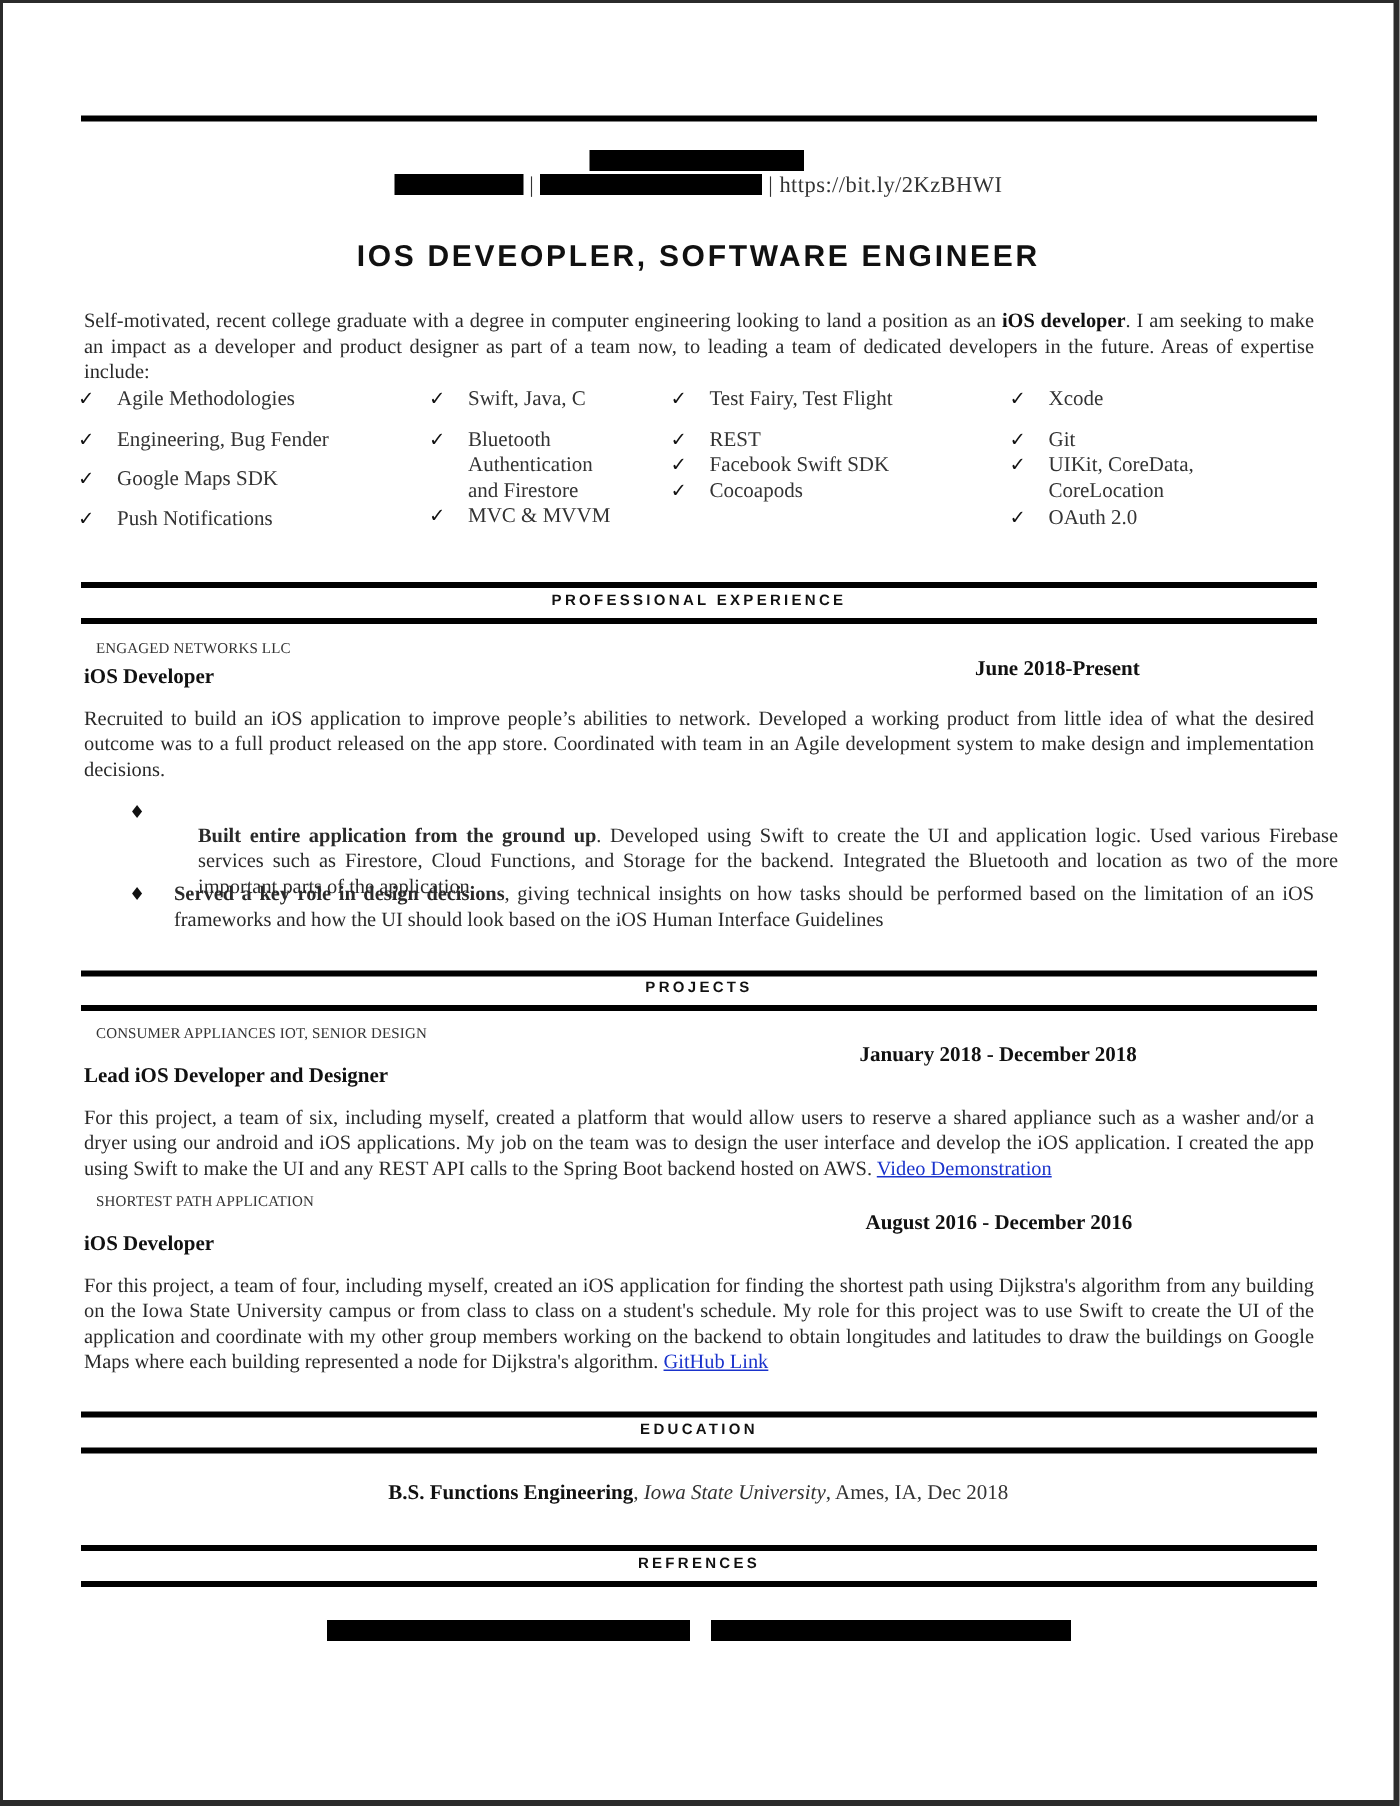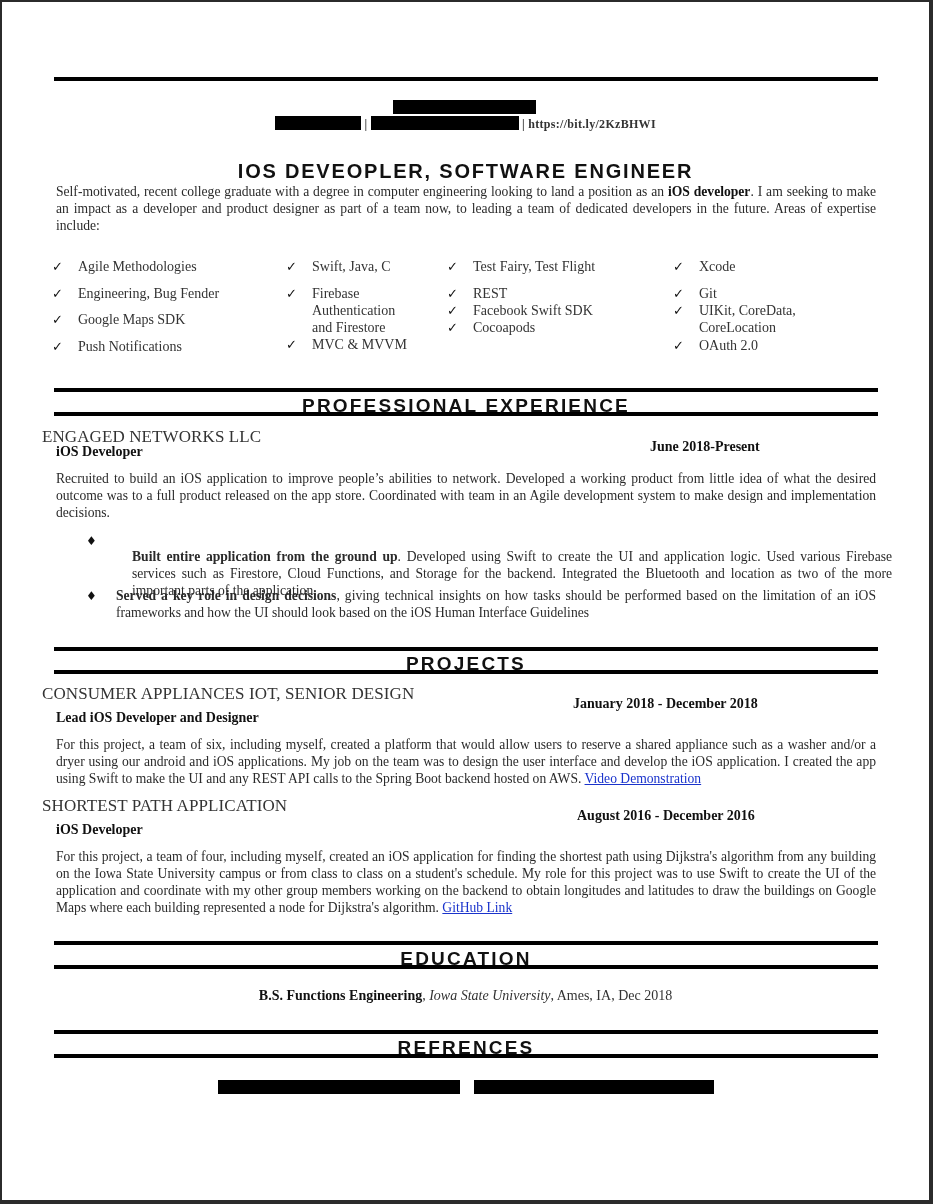--- a/index.html
+++ b/index.html
@@ -9,40 +9,40 @@
   .page {
     position: absolute; left: 2px; top: 2px; width: 927px; height: 1198px;
     background: #ffffff; color: #222;
     font-family: "Liberation Serif", "DejaVu Serif", serif;
   }
   .rule { position: absolute; left: 52px; width: 824px; height: 4px; background: #000; }
   .redact { position: absolute; background: #000; }
   .sect-title {
     position: absolute; left: 52px; width: 824px; text-align: center;
     font-family: "Liberation Sans", "DejaVu Sans", sans-serif; font-weight: bold;
-    font-size: 19px; letter-spacing: 2.2px; color: #111;
+    font-size: 10px; letter-spacing: 2.2px; color: #111;
   }
   .contact {
     position: absolute; top: 114px; left: 0; width: 927px; text-align: center;
-    font-size: 12px; color: #333; letter-spacing: 0.3px; font-weight: bold;
+    font-size: 15px; color: #333; letter-spacing: 0.3px;
   }
   .headline {
     position: absolute; top: 158px; left: 0; width: 927px; text-align: center;
     font-family: "Liberation Sans", "DejaVu Sans", sans-serif; font-weight: bold;
     font-size: 20px; letter-spacing: 1.8px; color: #111;
   }
   .para {
     position: absolute; left: 54px; width: 820px;
     font-size: 13.6px; line-height: 17px; color: #2a2a2a; text-align: justify;
   }
   .para b { color: #111; }
   .skill { position: absolute; font-size: 14px; line-height: 17px; color: #333; }
   .skill .ck { position: absolute; left: 0; top: 0; color: #111; font-family: "DejaVu Sans", sans-serif; font-size: 13px; }
   .skill .tx { position: absolute; left: 26px; top: 0; white-space: nowrap; }
-  .org { position: absolute; left: 40px; font-size: 17px; color: #333; letter-spacing: 0.1px; }
+  .org { position: absolute; left: 62px; font-size: 10px; color: #333; letter-spacing: 0.1px; }
   .date { position: absolute; font-size: 14px; font-weight: bold; color: #111; margin-top: 12px; }
   .role { position: absolute; left: 54px; font-size: 14px; font-weight: bold; color: #111; }
   .bullet { position: absolute; left: 84px; font-size: 12px; color: #111; font-family: "DejaVu Sans", sans-serif; }
   .bpara {
     position: absolute; left: 114px; width: 760px;
     font-size: 13.6px; line-height: 17px; color: #2a2a2a; text-align: justify;
   }
   a.link { color: #1a33cc; text-decoration: underline; }
   .edu {
     position: absolute; top: 986px; left: 0; width: 927px; text-align: center;
@@ -61,21 +61,21 @@
   <div class="contact">
     <span style="display:inline-block; width:86px; height:14px; background:#000; vertical-align:-2px;"></span>
     <span>|</span>
     <span style="display:inline-block; width:148px; height:14px; background:#000; vertical-align:-2px;"></span>
     <span>|</span>
     <span>https://bit.ly/2KzBHWI</span>
   </div>
 
   <div class="headline">IOS DEVEOPLER, SOFTWARE ENGINEER</div>
 
-  <div class="para" style="top:181px;">
+  <div class="para" style="top:203px;">
     <span>Self-motivated, recent college graduate with a degree in computer engineering looking to land a position as an </span><b>iOS developer</b><span>. I am seeking to make an impact as a developer and product designer as part of a team now, to leading a team of dedicated developers in the future. Areas of expertise include:</span>
   </div>
 
   <div>
 
     <div class="skill" style="left:50px; top:256px;">
         <span class="ck">✓</span>
         <span class="tx">Agile Methodologies</span>
       </div>
     <div class="skill" style="left:50px; top:283px;">
@@ -90,21 +90,21 @@
         <span class="ck">✓</span>
         <span class="tx">Push Notifications</span>
       </div>
 
     <div class="skill" style="left:284px; top:256px;">
         <span class="ck">✓</span>
         <span class="tx">Swift, Java, C</span>
       </div>
     <div class="skill" style="left:284px; top:283px;">
         <span class="ck">✓</span>
-        <span class="tx" style="white-space:normal; width:100px;">Firebase Authentication and Firestore</span>
+        <span class="tx" style="white-space:normal; width:100px;">Bluetooth Authentication and Firestore</span>
       </div>
     <div class="skill" style="left:284px; top:334px;">
         <span class="ck">✓</span>
         <span class="tx">MVC &amp; MVVM</span>
       </div>
 
     <div class="skill" style="left:445px; top:256px;">
         <span class="ck">✓</span>
         <span class="tx">Test Fairy, Test Flight</span>
       </div>

